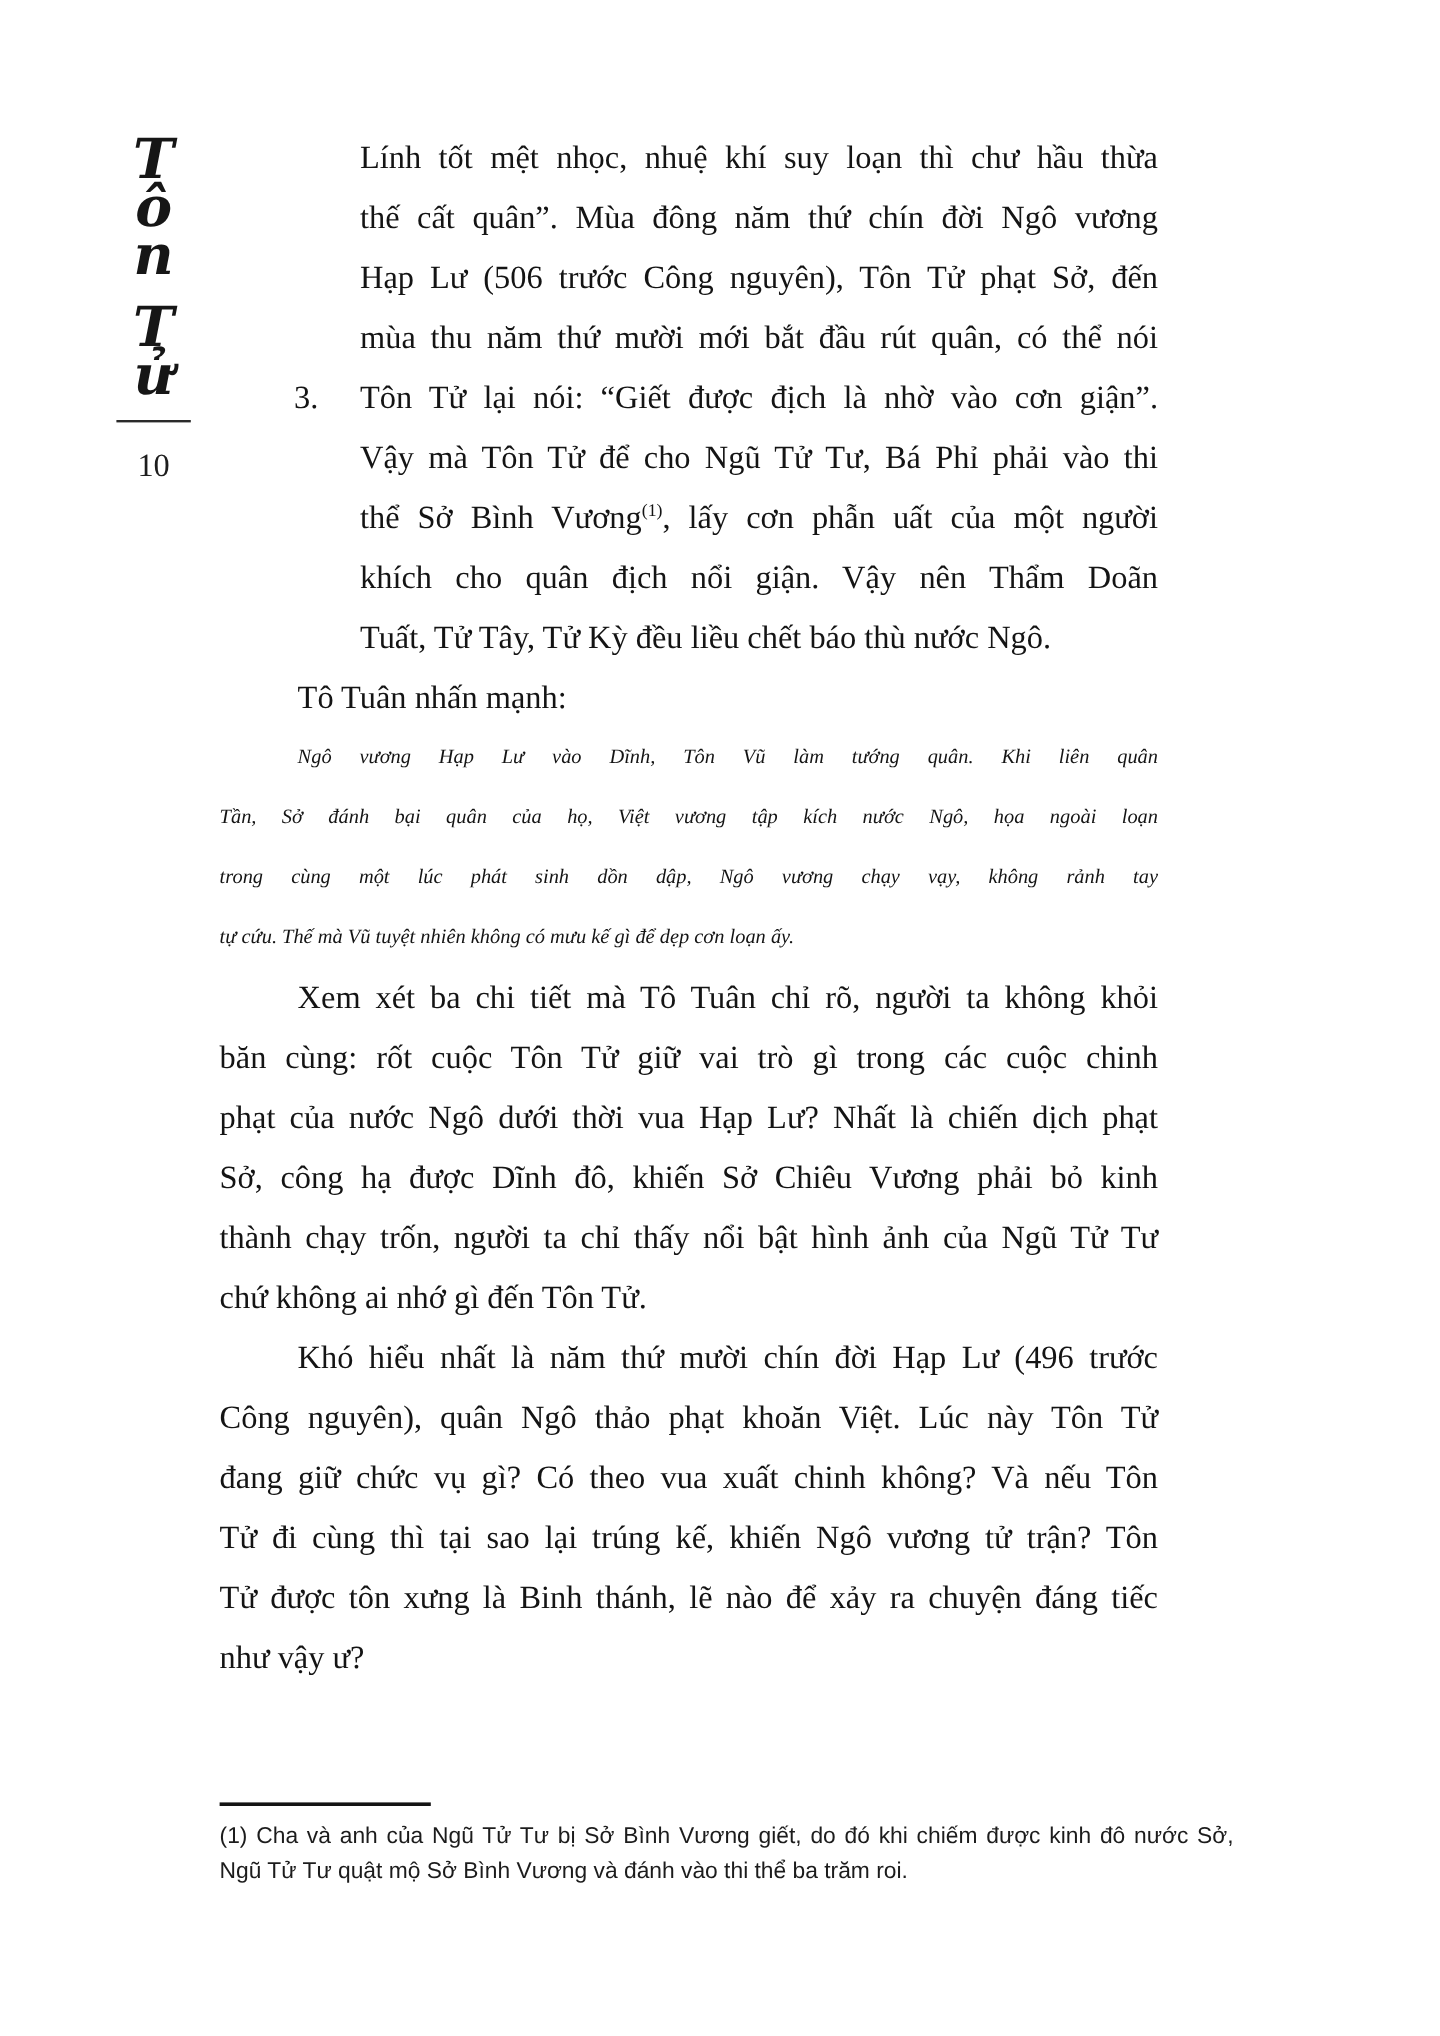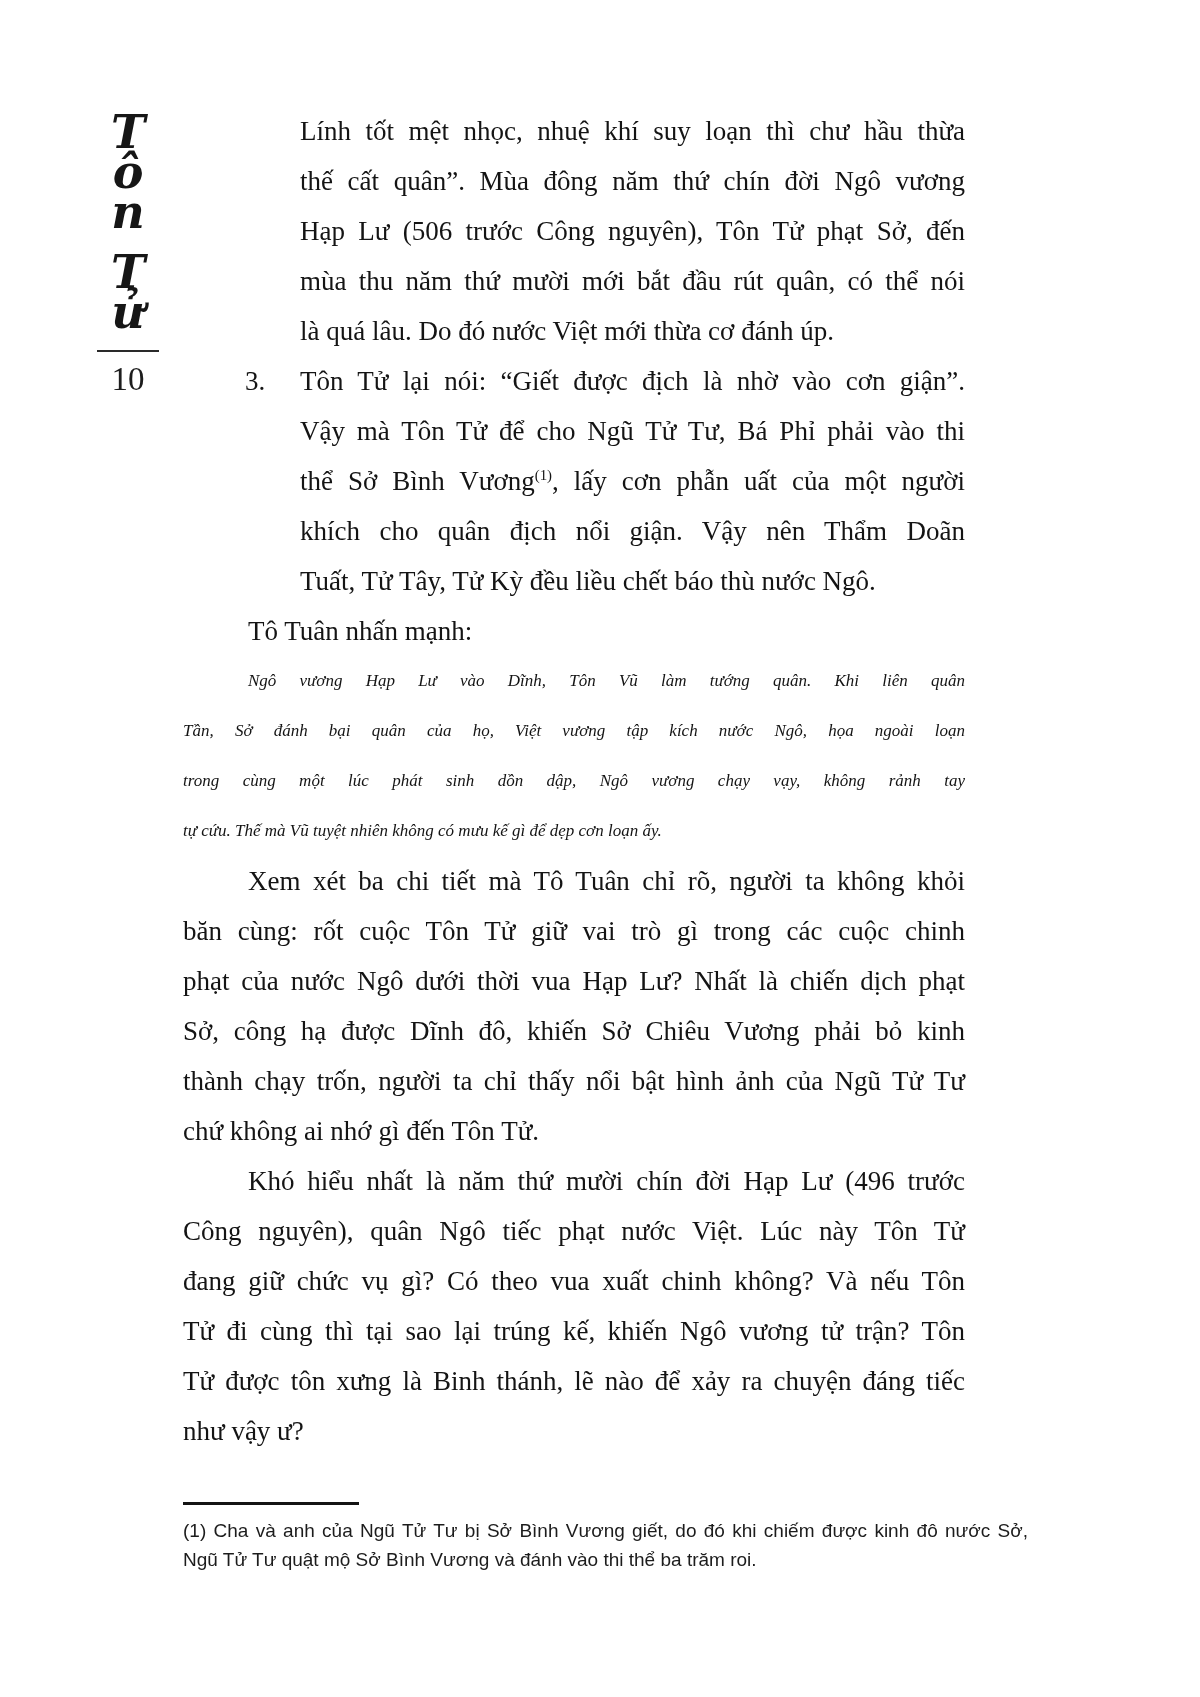--- a/index.html
+++ b/index.html
@@ -33,22 +33,22 @@
     color: #161616;
   }
   .cal-char { font-size: 46px; line-height: 40px; }
   .cal2 { margin-top: 20px; }
   .margin-rule {
     width: 62px;
     border-top: 2px solid #2a2a2a;
     margin-top: 18px;
   }
   .page-number {
-    margin-top: 9px;
-    font-size: 33px;
+    margin-top: 21px;
+    font-size: 27px;
     color: #1d1d1d;
   }
 
   
   .content {
     position: absolute;
     left: 183px;
     top: 106px;
     width: 782px;
     font-size: 27px;
@@ -119,21 +119,20 @@
     <div class="page-number">10</div>
   </aside>
 
   <main class="content">
 
     <div class="para hang">
         <span class="line">Lính tốt mệt nhọc, nhuệ khí suy loạn thì chư hầu thừa</span>
         <span class="line">thế cất quân”. Mùa đông năm thứ chín đời Ngô vương</span>
         <span class="line">Hạp Lư (506 trước Công nguyên), Tôn Tử phạt Sở, đến</span>
         <span class="line">mùa thu năm thứ mười mới bắt đầu rút quân, có thể nói</span>
-        <span class="line last">là quá lâu. Do đó nước Việt mới thừa cơ đánh úp.</span>
       </div>
 
     <div class="list-item">
       <span class="marker">3.</span>
       <div class="para">
           <span class="line">Tôn Tử lại nói: “Giết được địch là nhờ vào cơn giận”.</span>
           <span class="line">Vậy mà Tôn Tử để cho Ngũ Tử Tư, Bá Phỉ phải vào thi</span>
           <span class="line">thể Sở Bình Vương<sup>(1)</sup>, lấy cơn phẫn uất của một người</span>
           <span class="line">khích cho quân địch nổi giận. Vậy nên Thẩm Doãn</span>
           <span class="line last">Tuất, Tử Tây, Tử Kỳ đều liều chết báo thù nước Ngô.</span>
@@ -155,21 +154,21 @@
         <span class="line">Xem xét ba chi tiết mà Tô Tuân chỉ rõ, người ta không khỏi</span>
         <span class="line">băn cùng: rốt cuộc Tôn Tử giữ vai trò gì trong các cuộc chinh</span>
         <span class="line">phạt của nước Ngô dưới thời vua Hạp Lư? Nhất là chiến dịch phạt</span>
         <span class="line">Sở, công hạ được Dĩnh đô, khiến Sở Chiêu Vương phải bỏ kinh</span>
         <span class="line">thành chạy trốn, người ta chỉ thấy nổi bật hình ảnh của Ngũ Tử Tư</span>
         <span class="line last">chứ không ai nhớ gì đến Tôn Tử.</span>
       </div>
 
     <div class="para first-indent">
         <span class="line">Khó hiểu nhất là năm thứ mười chín đời Hạp Lư (496 trước</span>
-        <span class="line">Công nguyên), quân Ngô tiếc phạt nước Việt. Lúc này Tôn Tử</span>
+        <span class="line">Công nguyên), quân Ngô thảo phạt khoăn Việt. Lúc này Tôn Tử</span>
         <span class="line">đang giữ chức vụ gì? Có theo vua xuất chinh không? Và nếu Tôn</span>
         <span class="line">Tử đi cùng thì tại sao lại trúng kế, khiến Ngô vương tử trận? Tôn</span>
         <span class="line">Tử được tôn xưng là Binh thánh, lẽ nào để xảy ra chuyện đáng tiếc</span>
         <span class="line last">như vậy ư?</span>
       </div>
 
   </main>
 
   <footer class="footnote">
     <div class="footnote-rule"></div>

